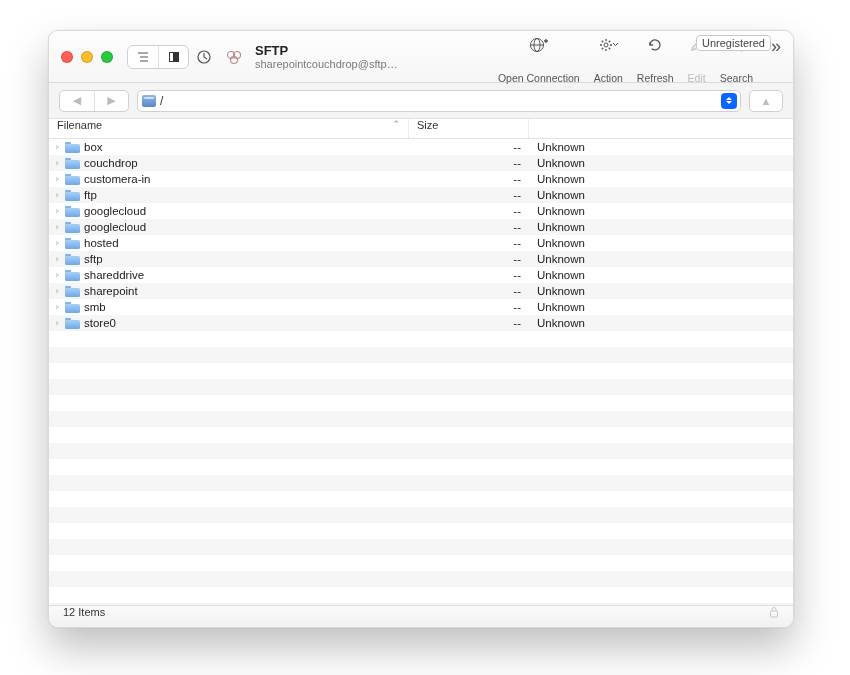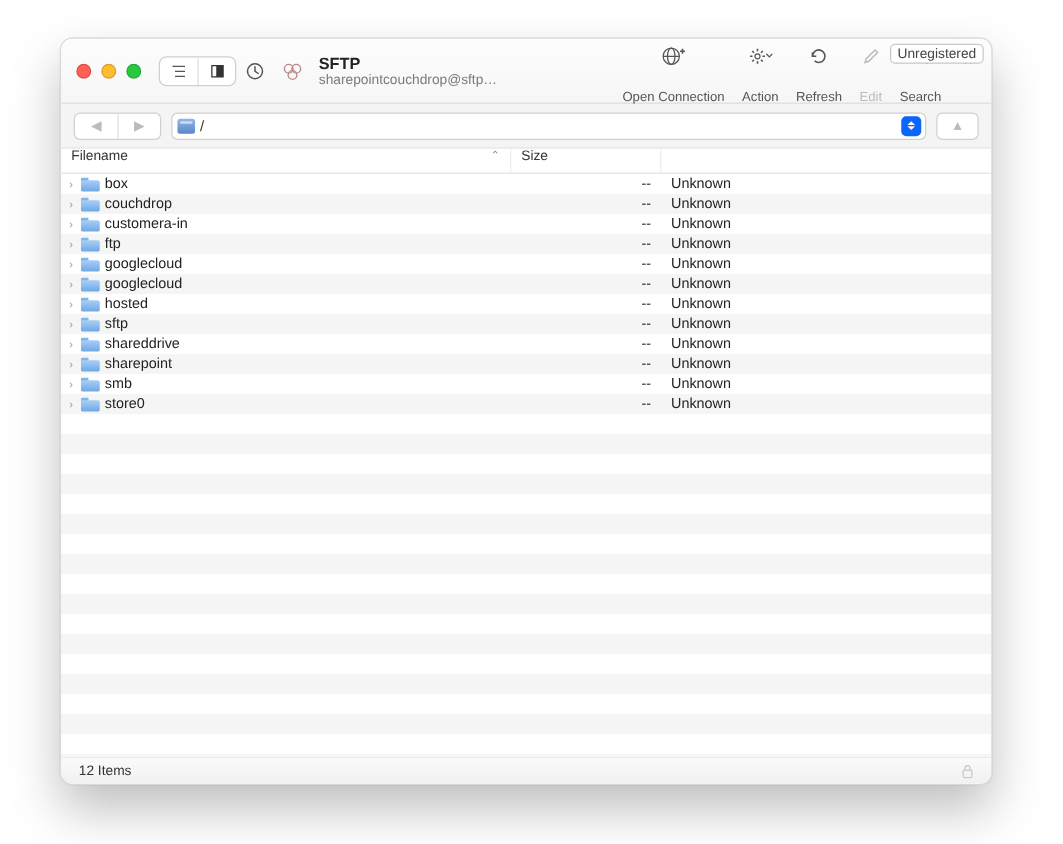--- a/index.html
+++ b/index.html
@@ -50,21 +50,21 @@
   .title-block { margin-left: 6px; display:flex; flex-direction:column; justify-content:center; min-width: 0;}
   .title-main { font-size: 13px; font-weight: 600; color:#222;}
   .title-sub { font-size: 11px; color:#7a7a7a; white-space: nowrap; overflow:hidden; text-overflow: ellipsis; max-width: 150px;}
   .tb-actions { margin-left: auto; display:flex; align-items:flex-start; gap: 14px; padding-top:6px;}
   .tb-action { display:flex; flex-direction:column; align-items:center; gap:18px; color:#555;}
   .tb-action.disabled { color:#bcbcbc;}
   .tb-action .glyph { height: 18px; font-size:16px; display:flex; align-items:center; justify-content:center;}
   .tb-action .lbl { font-size: 10.5px; }
   .overflow { font-size:18px; color:#555; padding:0 4px;}
   .badge {
-    position:absolute; top:4px; right:6px;
+    position:absolute; top:4px; right:22px;
     background:#fff; border:1px solid #c8c8c8; border-radius:4px;
     font-size:11px; color:#444; padding:1px 5px;
   }
   
   .pathbar {
     height: 36px; background:#f4f4f4; border-bottom:1px solid #e2e2e2;
     display:flex; align-items:center; padding: 0 10px; gap:8px;
   }
   .navseg {
     display:flex; border:1px solid #d0d0d0; border-radius:5px; overflow:hidden;
@@ -116,21 +116,21 @@
     content:""; position:absolute; left:0; top:1px; width:6px; height:3px; background:#7fb3ea; border-radius:1px 1px 0 0;
   }
   .foldericon::after{
     content:""; position:absolute; left:0; top:3px; width:15px; height:9px; background:linear-gradient(#a9d0f5,#6fa8e6); border-radius:1.5px;
   }
   .c-size { flex:0 0 120px; text-align:right; padding-right:8px;}
   .c-mod { flex:1; padding-left:8px;}
   
   .status {
     height:22px; background:linear-gradient(#fafafa,#f1f1f1); border-top:1px solid #dedede;
-    display:flex; align-items:center; padding:0 14px; font-size:11px; color:#333;
+    display:flex; align-items:flex-start; padding:0 14px; font-size:11px; color:#333;
     justify-content:space-between;
   }
   .lock { color:#c7c7c7; font-size:12px;}
   svg { display:block;}
 </style>
 </head>
 <body>
 
 <div class="window">
 

